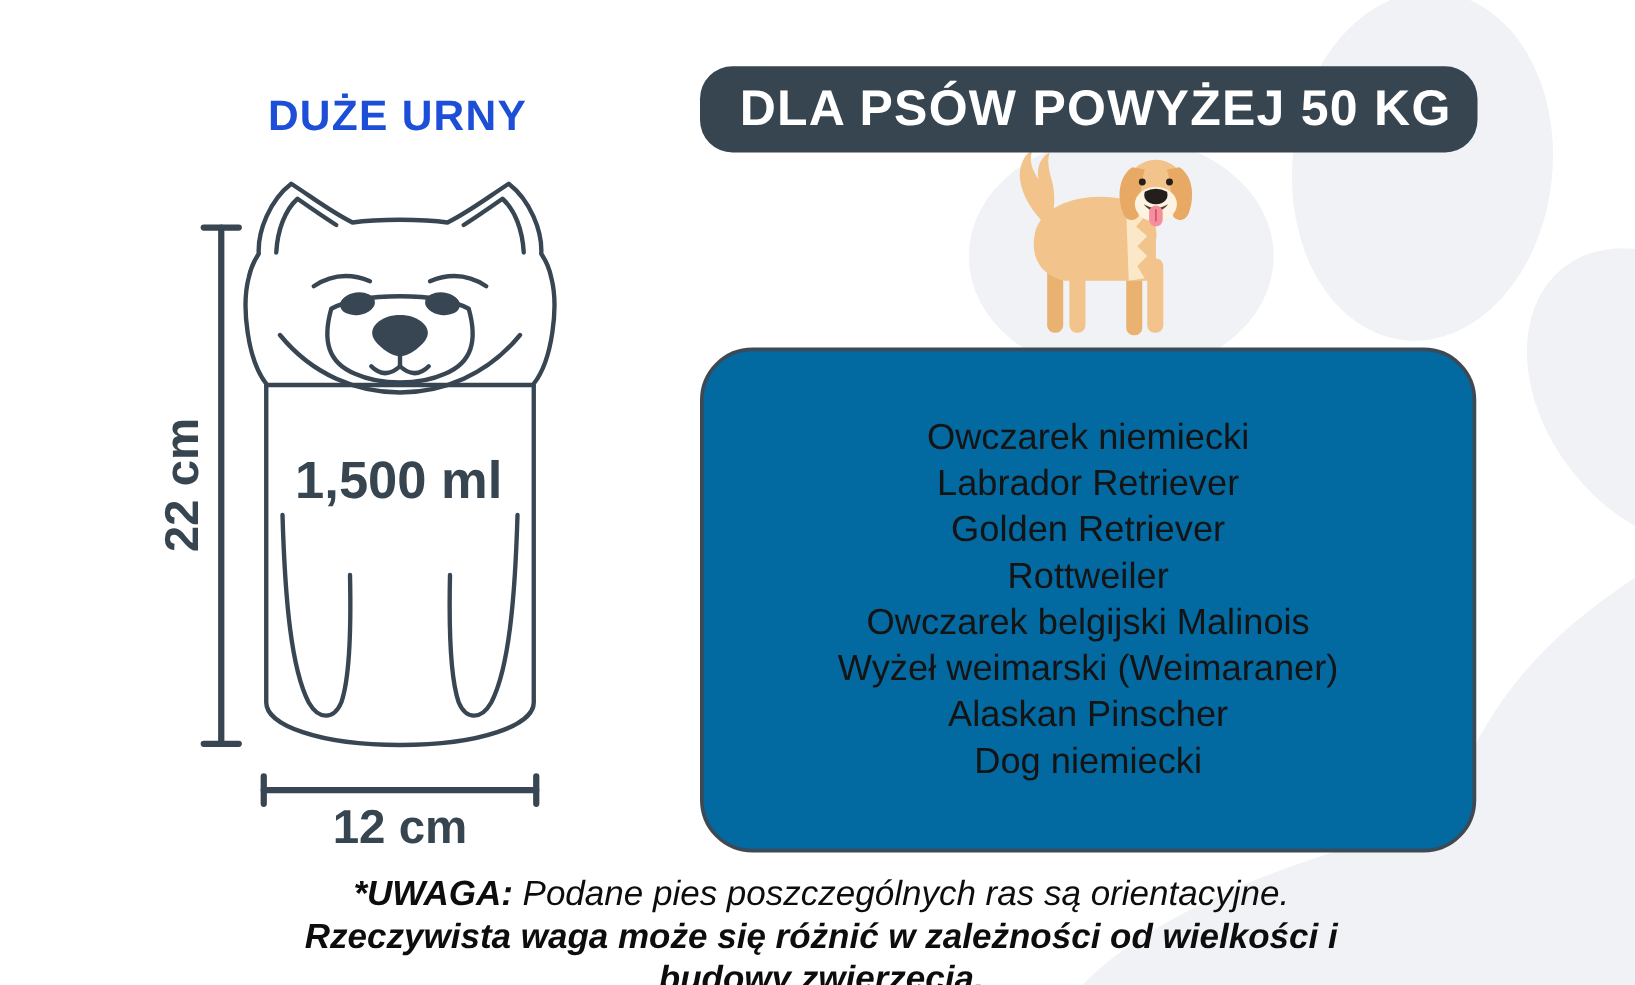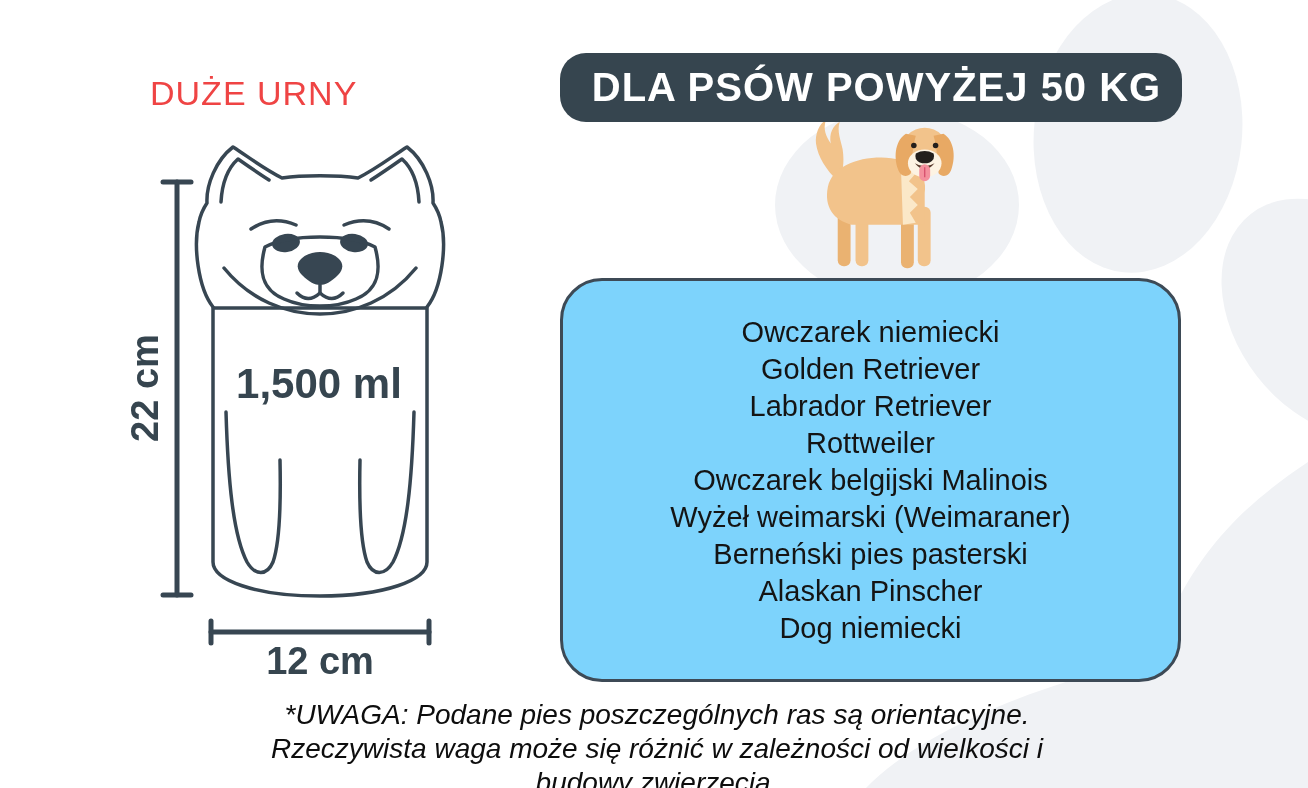--- a/index.html
+++ b/index.html
@@ -10,22 +10,22 @@
     background:#ffffff;
     overflow:hidden;
     font-family:"Liberation Sans", sans-serif;
   }
   
   #paw-bg { position:absolute; left:0; top:0; width:1308px; height:788px; z-index:0; }
 
   
   .urn-title {
     position:absolute; left:150px; top:74px; width:336px;
-    font-size:34px; font-weight:400;
-    letter-spacing:1px; color:#ef4444; z-index:2;
+    text-align:center; font-size:34px; font-weight:700;
+    letter-spacing:1px; color:#1d4ed8; z-index:2;
   }
   #urn-svg { position:absolute; left:110px; top:112px; width:360px; height:600px; z-index:2; }
   #urn-svg .stroke { fill:none; stroke:#374652; stroke-width:3.5; stroke-linecap:round; stroke-linejoin:round; }
   #urn-svg .dim    { fill:none; stroke:#374652; stroke-width:5;   stroke-linecap:round; }
   #urn-svg .fillid { fill:#374652; stroke:none; }
   #urn-svg text    { font-family:"Liberation Sans", sans-serif; font-weight:bold; fill:#36454f; }
 
   
   .banner {
     position:absolute; left:560px; top:53px; width:622px; height:69px;
@@ -35,36 +35,36 @@
     padding-left:11px;
   }
   .banner span {
     color:#ffffff; font-size:40px; font-weight:bold; letter-spacing:1px;
     white-space:nowrap;
   }
   #dog-svg { position:absolute; left:765px; top:110px; width:270px; height:170px; z-index:2; }
 
   .breed-box {
     position:absolute; left:560px; top:278px; width:621px; height:404px;
-    background:#7dd3fc; border:3px solid #3d4a56; border-radius:42px;
+    background:#0369a1; border:3px solid #3d4a56; border-radius:42px;
     display:flex; flex-direction:column; align-items:center; justify-content:center;
     z-index:3;
   }
   .breed {
     font-size:29px; line-height:37px; color:#141414; text-align:center;
     white-space:nowrap;
   }
 
   
   .note {
     position:absolute; left:232px; top:698px; width:850px;
     text-align:center; font-size:28px; line-height:34px;
     font-style:italic; color:#0d0d0d; z-index:3;
   }
-  .note .b { font-weight:normal; }
+  .note .b { font-weight:bold; }
 </style>
 </head>
 <body>
 
 <svg id="paw-bg" viewBox="0 0 1308 788" xmlns="http://www.w3.org/2000/svg" aria-hidden="true">
   <g fill="#f0f2f5">
     <ellipse cx="1138" cy="133" rx="104" ry="140" transform="rotate(6 1138 133)"></ellipse>
     <ellipse cx="1332" cy="318" rx="95" ry="132" transform="rotate(-38 1332 318)"></ellipse>
     <path d="M 1308 462
              C 1248 502 1204 544 1172 612
@@ -188,23 +188,22 @@
     <path fill="#241f1c" d="M 141 42
       Q 150 37 159 42 Q 161 48 155 51 Q 150 53 145 51 Q 139 48 141 42 Z"></path>
 
     <circle cx="139" cy="34" r="2.8" fill="#241f1c"></circle>
     <circle cx="161" cy="34" r="2.8" fill="#241f1c"></circle>
   </g>
 </svg>
 
 <div class="breed-box">
     <div class="breed">Owczarek niemiecki</div>
+    <div class="breed">Labrador Retriever</div>
     <div class="breed">Golden Retriever</div>
-    <div class="breed">Labrador Retriever</div>
     <div class="breed">Rottweiler</div>
     <div class="breed">Owczarek belgijski Malinois</div>
     <div class="breed">Wyżeł weimarski (Weimaraner)</div>
-    <div class="breed">Berneński pies pasterski</div>
     <div class="breed">Alaskan Pinscher</div>
     <div class="breed">Dog niemiecki</div>
   </div>
 
 <p class="note"><span class="b">*UWAGA: </span><span>Podane pies poszczególnych ras są orientacyjne. </span><span class="b">Rzeczywista </span><span class="b">waga może się różnić w zależności od wielkości i budowy zwierzęcia.</span></p>
 
 </body></html>

